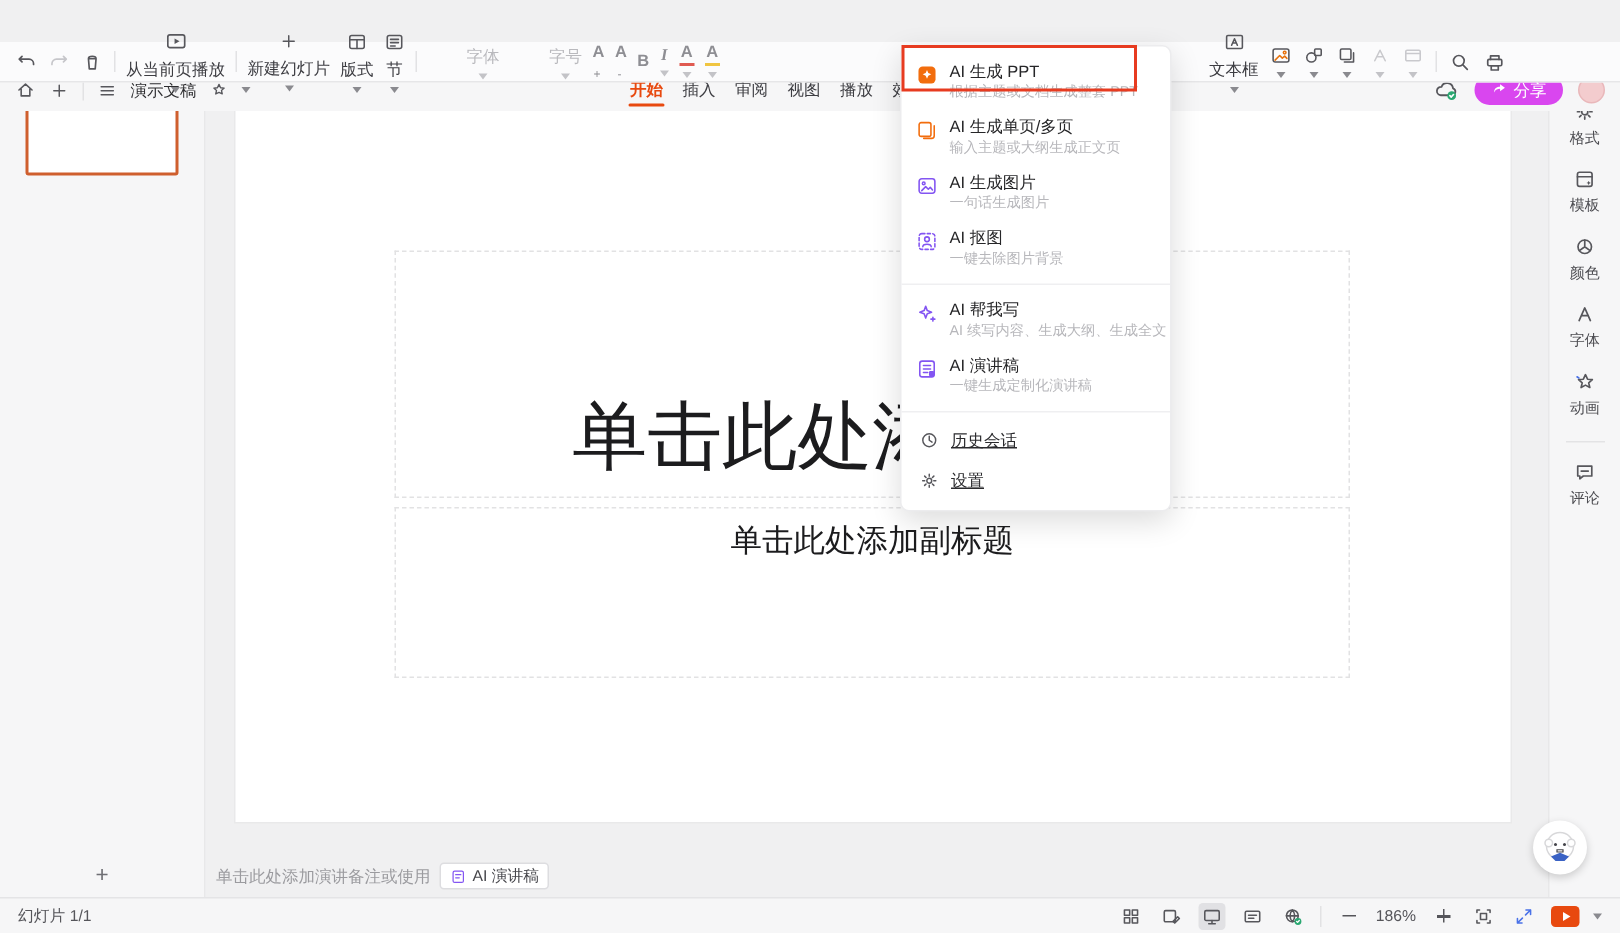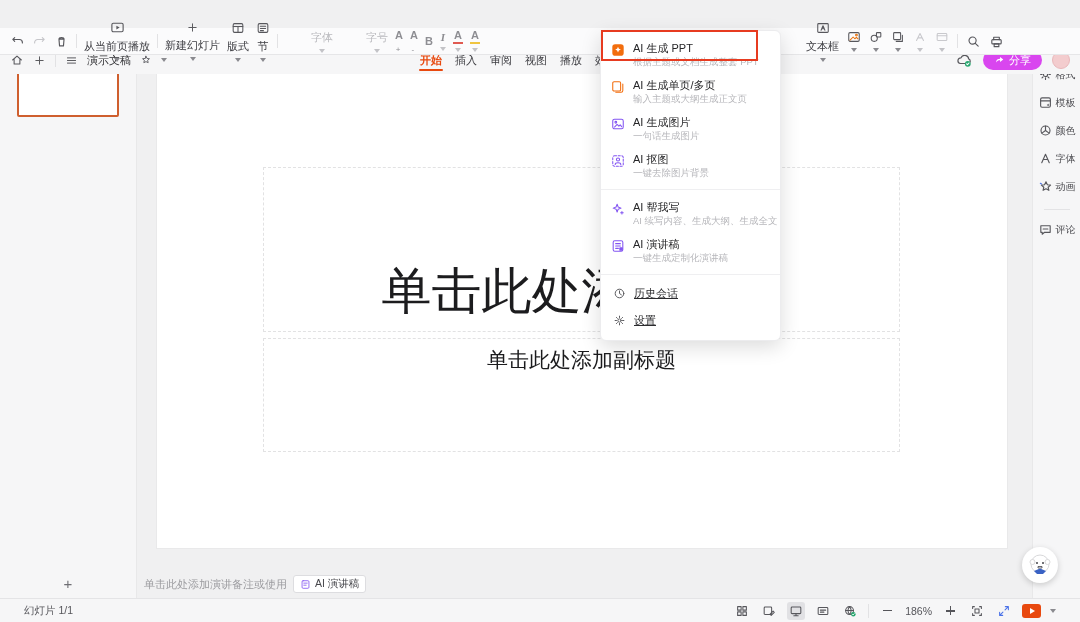--- a/index.html
+++ b/index.html
@@ -47,26 +47,26 @@
   .ph-title { left:106px; top:95px; width:637px; height:165px; align-items:flex-end; padding-bottom:6px; }
   .ph-title .txt { font-size:50px; color:#1c1c1e; white-space:nowrap; }
   .ph-sub { left:106px; top:266px; width:637px; height:114px; align-items:flex-start; padding-top:7px; }
   .ph-sub .txt { font-size:21px; color:#1c1c1e; white-space:nowrap; }
   .notes-row { position:absolute; left:6px; top:520px; display:flex; align-items:center; gap:6px; }
   .notes-text { font-size:11px; color:#9b9b9f; }
   .ai-badge { display:flex; align-items:center; gap:4px; background:#fff; border:1px solid #dddde0; border-radius:3px; height:18px; padding:0 6px; font-size:10.5px; color:#46464b; }
 
   
   .sidebar { position:absolute; right:0; top:55px; width:48px; height:543px; background:#f6f6f7; border-left:1px solid #e8e8e9; display:flex; flex-direction:column; align-items:center; padding-top:12px; }
-  .side-item { display:flex; align-items:center; gap:3px; margin-bottom:13px; }
+  .side-item { display:flex; flex-direction:column; align-items:center; gap:3px; margin-bottom:13px; }
   .side-item .lbl { font-size:10px; color:#4c4c51; }
   .side-div { width:26px; height:1px; background:#e3e3e5; margin:2px 0 12px; }
 
   
-  .statusbar { position:absolute; left:0; bottom:0; width:1080px; height:24px; background:#f6f6f7; border-top:1px solid #e4e4e6; display:flex; align-items:center; padding:0 24px; font-size:10.5px; color:#55555a; z-index:10; }
+  .statusbar { position:absolute; left:0; bottom:0; width:1080px; height:24px; background:#f6f6f7; border-top:1px solid #e4e4e6; display:flex; align-items:center; padding:0 12px; font-size:10.5px; color:#55555a; z-index:10; }
   .sb-right { margin-left:auto; display:flex; align-items:center; gap:9px; }
   .sb-ic { display:flex; align-items:center; justify-content:center; width:18px; height:18px; border-radius:3px; }
   .sb-ic.active { background:#e1e1e4; }
   .zoom-minus { width:9px; height:1.5px; background:#55555a; }
   .zoom-plus { position:relative; width:9px; height:9px; }
   .zoom-plus::before { content:""; position:absolute; left:0; top:4px; width:9px; height:1.5px; background:#55555a; }
   .zoom-plus::after { content:""; position:absolute; left:4px; top:0; width:1.5px; height:9px; background:#55555a; }
   .play-fab { width:19px; height:14px; background:#e8490f; border-radius:3px; display:flex; align-items:center; justify-content:center; }
   .play-fab .tri { width:0; height:0; border-left:5px solid #fff; border-top:3.5px solid transparent; border-bottom:3.5px solid transparent; margin-left:1px; }
 

